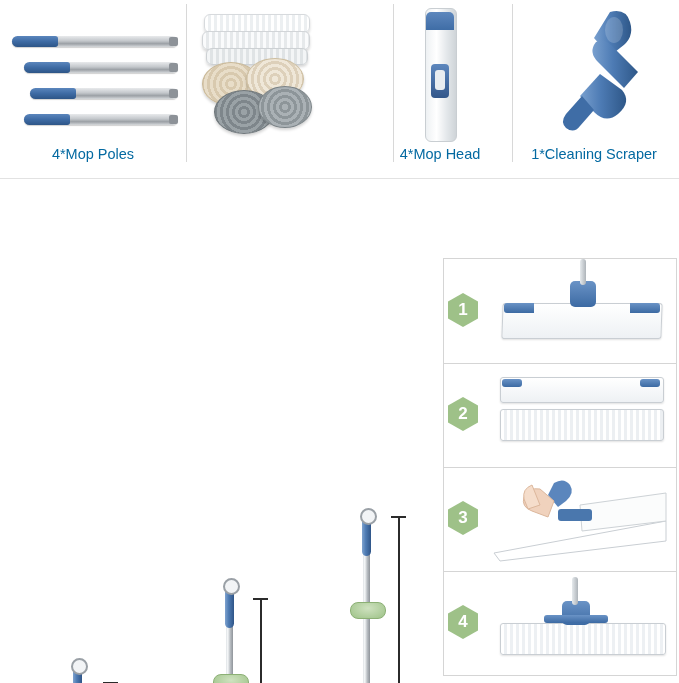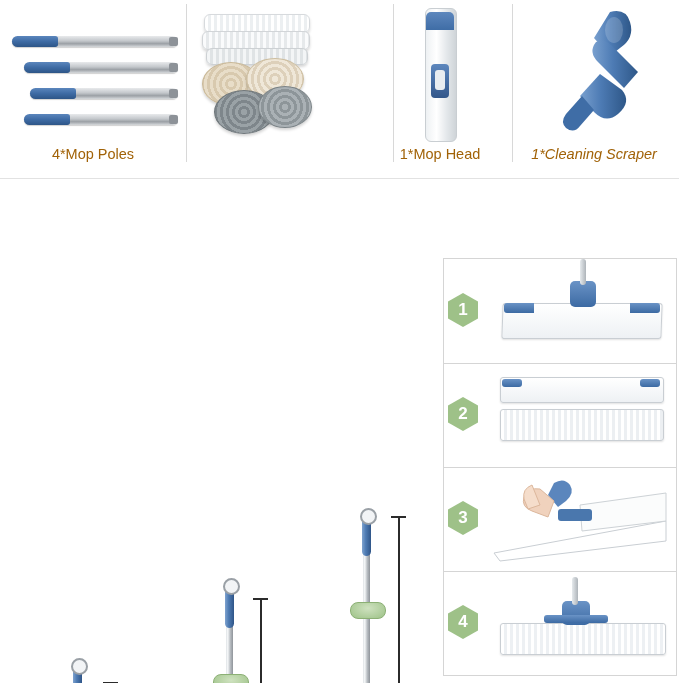--- a/index.html
+++ b/index.html
@@ -10,21 +10,21 @@
     color:#1a1a1a;
     overflow:hidden;
     position:relative;
   }
   .page{position:relative;width:679px;height:683px;}
 
   
   .parts-row{position:absolute;left:0;top:0;width:679px;height:172px;}
   .part{position:absolute;text-align:center;}
   .part-label{
-    font-size:14.5px;color:#a16207;font-weight:400;
+    font-size:14.5px;color:#0369a1;font-weight:400;
     white-space:nowrap;
   }
 
   
   .vdiv{position:absolute;width:1px;background:#d8d8d8;top:4px;height:158px;}
 
   
   .poles{position:absolute;left:8px;top:18px;width:170px;height:110px;}
   .pole{position:absolute;height:11px;border-radius:6px;
         background:linear-gradient(180deg,#e8eaec 0%,#c3c7cb 45%,#9ba0a5 70%,#d6d9dc 100%);
@@ -142,40 +142,40 @@
       <div class="roll" style="left:62px;top:76px;width:52px;height:40px;
            background:repeating-radial-gradient(circle at 50% 50%,#aab1b5 0 3px,#8d9599 3px 6px);border:1px solid #7a8286;"></div>
     </div>
 
     <div class="head">
       <div class="head-body"></div>
       <div class="head-blue"></div>
       <div class="head-clip"></div>
     </div>
     <div class="part" style="left:382px;top:146px;width:116px;">
-      <div class="part-label">1*Mop Head</div>
+      <div class="part-label">4*Mop Head</div>
     </div>
 
     <div class="scraper">
       <svg width="120" height="136" viewBox="0 0 120 136">
         <defs>
           <linearGradient id="blg" x1="0" y1="0" x2="1" y2="0">
             <stop offset="0" stop-color="#79a0cf"></stop>
             <stop offset="45%" stop-color="#4d7bb4"></stop>
             <stop offset="100%" stop-color="#2e5788"></stop>
           </linearGradient>
         </defs>
         <path d="M62 6 q16 -4 20 10 q5 16 -10 26 l-10 8 l-16 -18 z" fill="url(#blg)"></path>
         <path d="M48 36 q-8 10 2 20 l26 26 l14 -16 l-26 -26 q-8 -8 -16 -4 z" fill="url(#blg)"></path>
         <path d="M74 84 q10 12 -4 24 q-12 10 -24 -2 l-14 -16 l20 -22 z" fill="url(#blg)"></path>
         <path d="M46 104 l-14 16 q-6 8 -14 2 q-6 -6 0 -14 l16 -18 z" fill="#3f6da6"></path>
         <ellipse cx="66" cy="24" rx="9" ry="13" fill="#ffffff" opacity="0.18"></ellipse>
       </svg>
     </div>
-    <div class="part" style="left:513px;top:146px;width:162px;font-style:italic;">
+    <div class="part" style="left:513px;top:146px;width:162px;">
       <div class="part-label">1*Cleaning Scraper</div>
     </div>
   </div>
 
   <div class="hr-top"></div>
 
 
   <div class="sizes">
 
     <div class="mopfig">

